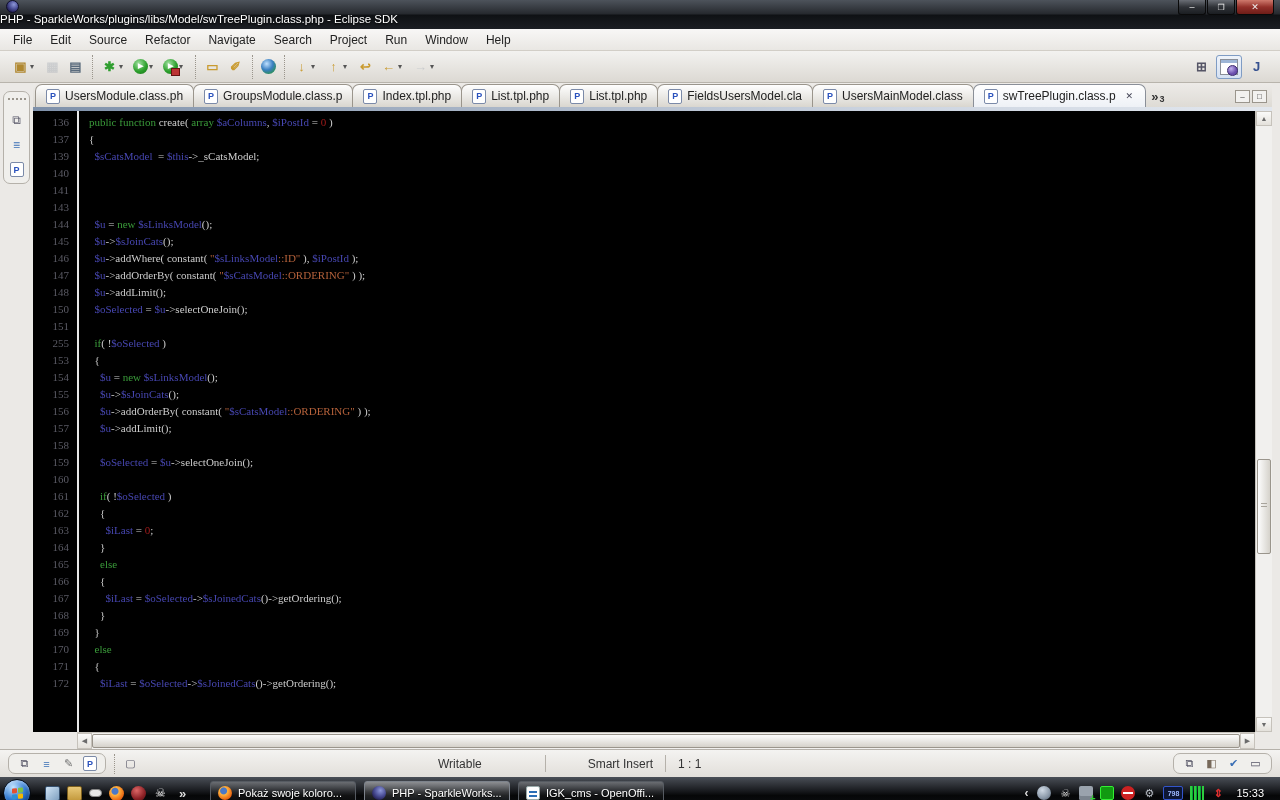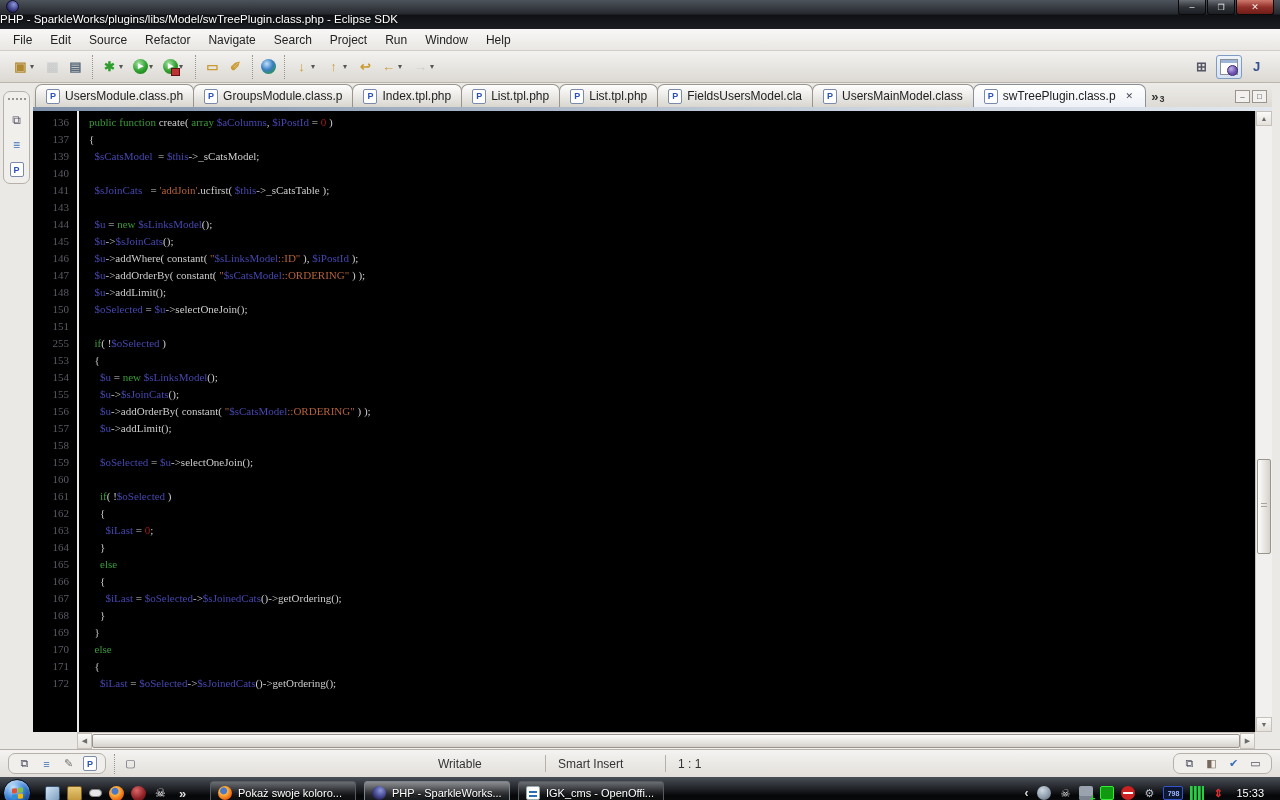--- a/index.html
+++ b/index.html
@@ -326,21 +326,21 @@
       <div class="grad-strip"></div>
 
       <div class="body-row">
         <div class="editor-body">
           <div class="ruler-divider"></div>
           <div class="code-lines" id="code-lines">
               <div class="code-line"><div class="ln">136</div><div class="lt"><span class="tk-kw">public function</span><span class="tk-def"> create( </span><span class="tk-kw">array</span><span class="tk-def"> </span><span class="tk-var">$aColumns</span><span class="tk-def">, </span><span class="tk-var">$iPostId</span><span class="tk-def"> = </span><span class="tk-num">0</span><span class="tk-def"> )</span></div></div>
               <div class="code-line"><div class="ln">137</div><div class="lt"><span class="tk-def">{</span></div></div>
               <div class="code-line"><div class="ln">139</div><div class="lt"><span class="tk-def">  </span><span class="tk-var">$sCatsModel</span><span class="tk-def">  = </span><span class="tk-var">$this</span><span class="tk-def">-&gt;_sCatsModel;</span></div></div>
               <div class="code-line"><div class="ln">140</div><div class="lt"></div></div>
-              <div class="code-line"><div class="ln">141</div><div class="lt"><span class="tk-def">  </span><span class="tk-var">$sJoinCats</span><span class="tk-def">   = </span><span class="tk-str">'addJoin'</span><span class="tk-def">.ucfirst( </span><span class="tk-var">$this</span><span class="tk-def">-&gt;_sCatsTable );</span></div></div>
+              <div class="code-line"><div class="ln">141</div></div>
               <div class="code-line"><div class="ln">143</div><div class="lt"></div></div>
               <div class="code-line"><div class="ln">144</div><div class="lt"><span class="tk-def">  </span><span class="tk-var">$u</span><span class="tk-def"> = </span><span class="tk-kw">new</span><span class="tk-def"> </span><span class="tk-var">$sLinksModel</span><span class="tk-def">();</span></div></div>
               <div class="code-line"><div class="ln">145</div><div class="lt"><span class="tk-def">  </span><span class="tk-var">$u</span><span class="tk-def">-&gt;</span><span class="tk-var">$sJoinCats</span><span class="tk-def">();</span></div></div>
               <div class="code-line"><div class="ln">146</div><div class="lt"><span class="tk-def">  </span><span class="tk-var">$u</span><span class="tk-def">-&gt;addWhere( constant( </span><span class="tk-str">"</span><span class="tk-var">$sLinksModel</span><span class="tk-str">::ID"</span><span class="tk-def"> ), </span><span class="tk-var">$iPostId</span><span class="tk-def"> );</span></div></div>
               <div class="code-line"><div class="ln">147</div><div class="lt"><span class="tk-def">  </span><span class="tk-var">$u</span><span class="tk-def">-&gt;addOrderBy( constant( </span><span class="tk-str">"</span><span class="tk-var">$sCatsModel</span><span class="tk-str">::ORDERING"</span><span class="tk-def"> ) );</span></div></div>
               <div class="code-line"><div class="ln">148</div><div class="lt"><span class="tk-def">  </span><span class="tk-var">$u</span><span class="tk-def">-&gt;addLimit();</span></div></div>
               <div class="code-line"><div class="ln">150</div><div class="lt"><span class="tk-def">  </span><span class="tk-var">$oSelected</span><span class="tk-def"> = </span><span class="tk-var">$u</span><span class="tk-def">-&gt;selectOneJoin();</span></div></div>
               <div class="code-line"><div class="ln">151</div><div class="lt"></div></div>
               <div class="code-line"><div class="ln">255</div><div class="lt"><span class="tk-def">  </span><span class="tk-kw">if</span><span class="tk-def">( !</span><span class="tk-var">$oSelected</span><span class="tk-def"> )</span></div></div>
               <div class="code-line"><div class="ln">153</div><div class="lt"><span class="tk-def">  {</span></div></div>
@@ -390,21 +390,21 @@
     <div class="st-trim" id="status-left-icons">
         <span class="st-icon" style="color: rgb(85, 85, 102);">⧉</span>
         <span class="st-icon" style="color: rgb(58, 111, 181);">≡</span>
         <span class="st-icon" style="color: rgb(119, 119, 119);">✎</span>
         <span class="pbadge">P</span>
       </div>
     <div class="st-dotted"></div>
     <div class="st-icon">▢</div>
     <div class="st-field" style="margin-left:300px;width:95px;">Writable</div>
     <div class="st-sep"></div>
-    <div class="st-field" style="width:95px;">Smart Insert</div>
+    <div class="st-field" style="width:95px;text-align:right;">Smart Insert</div>
     <div class="st-sep"></div>
     <div class="st-field" style="width:70px;">1 : 1</div>
     <div class="st-trim st-right" id="status-right-icons">
         <span class="st-icon" style="color: rgb(85, 85, 102);">⧉</span>
         <span class="st-icon" style="color: rgb(119, 105, 90);">◧</span>
         <span class="st-icon" style="color: rgb(58, 111, 181);">✔</span>
         <span class="st-icon" style="color: rgb(85, 85, 102);">▭</span>
       </div>
   </div>
 

